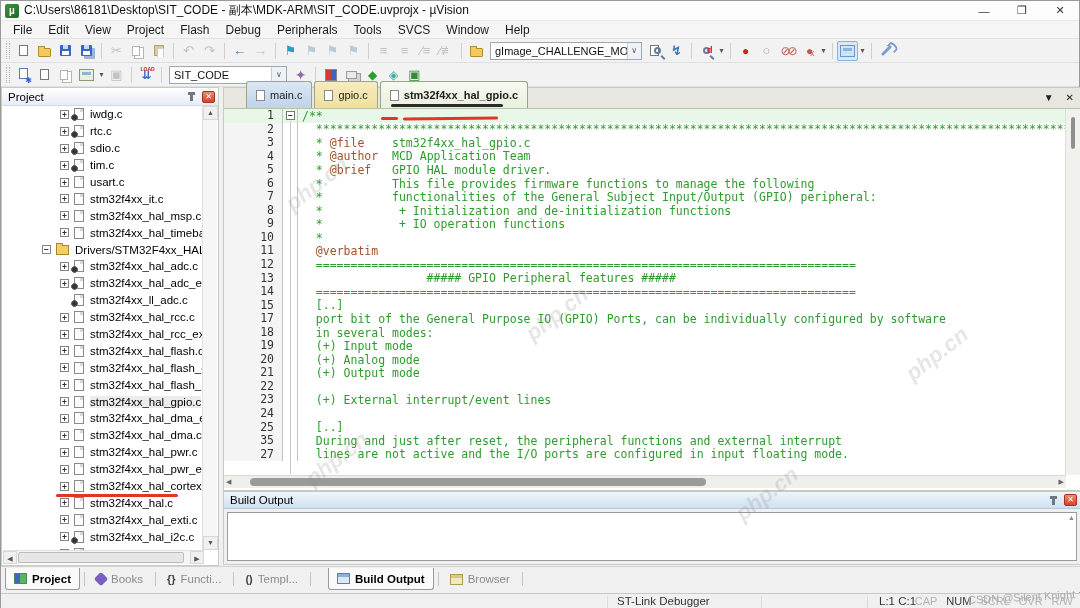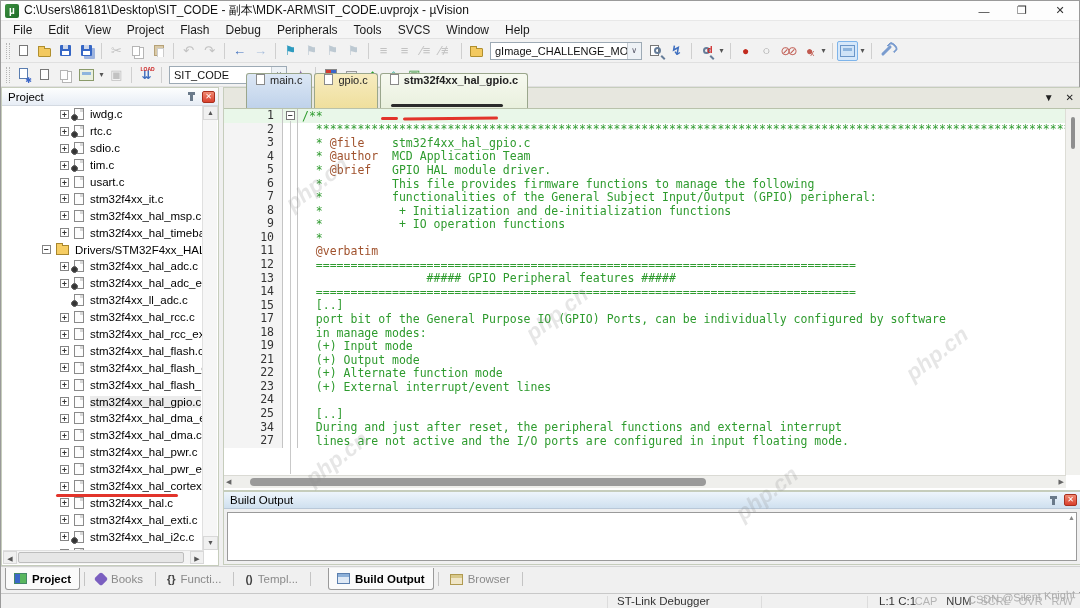--- a/index.html
+++ b/index.html
@@ -99,21 +99,21 @@
   #tree-vsb .sb-up{position:absolute;top:0;left:0;width:15px;height:14px;background:#f0f0f0;border:1px solid #d8d8d8;font-size:7px;color:#555;text-align:center;line-height:12px;}
   #tree-vsb .sb-dn{position:absolute;bottom:0;left:0;width:15px;height:14px;background:#f0f0f0;border:1px solid #d8d8d8;font-size:7px;color:#555;text-align:center;line-height:12px;}
   #tree-hsb{position:absolute;left:1px;bottom:1px;width:201px;height:14px;background:#f4f4f4;border-top:1px solid #e0e0e0;}
   #tree-hsb .sb-l{position:absolute;left:0;top:0;width:14px;height:13px;font-size:7px;color:#555;text-align:center;line-height:13px;background:#f0f0f0;border:1px solid #d8d8d8;}
   #tree-hsb .sb-r{position:absolute;right:0;top:0;width:14px;height:13px;font-size:7px;color:#555;text-align:center;line-height:13px;background:#f0f0f0;border:1px solid #d8d8d8;}
   #tree-hsb .sb-thumb{position:absolute;left:15px;top:1px;width:166px;height:11px;background:#e6e6e6;border:1px solid #bdbdbd;border-radius:2px;}
 
   
   #editor{position:absolute;left:222px;top:0;width:858px;height:404px;border:1px solid #c6cdbc;background:#fff;}
   #tabbar{position:absolute;left:0;top:0;width:100%;height:21px;background:#e7e7df;border-bottom:1px solid #b9c2ab;display:flex;align-items:flex-end;padding-left:22px;}
-  .etab{height:35px;display:flex;align-items:flex-start;padding:0 9px;border:1px solid #9aa68c;border-bottom:none;border-radius:3px 3px 0 0;margin-right:2px;font-size:11px;color:#222;}
+  .etab{height:27px;display:flex;align-items:center;padding:11px 9px;border:1px solid #9aa68c;border-bottom:none;border-radius:3px 3px 0 0;margin-right:2px;font-size:11px;color:#222;}
   .etab .tab-page-icon{width:9px;height:11px;background:#fff;border:1px solid #8a8a8a;margin-right:5px;flex:none;}
   .etab.blue{background:linear-gradient(#dce7f5,#bfd2ea);}
   .etab.yellow{background:linear-gradient(#f7ecc0,#efdf9d);}
   .etab.active{background:linear-gradient(#f6f9f0,#e9f0dd);font-weight:bold;}
   #tab-ctrl{position:absolute;right:6px;top:4px;display:flex;gap:12px;}
   #tab-ctrl span{font-size:10px;color:#222;}
 
   #code{position:absolute;left:0;top:21px;width:842px;height:366px;overflow:hidden;background:#fff;}
   .cl{display:flex;height:13.55px;align-items:center;white-space:pre;font-family:var(--mono);font-size:11.5px;}
   .cl.hl{background:#e9f7e9;}
@@ -519,28 +519,29 @@
           <div class="cl"><span class="lnum">7</span><span class="fold"></span><span class="ctext"><span class="sg-c">  *          functionalities of the General Subject Input/Output (GPIO) peripheral:</span></span></div>
           <div class="cl"><span class="lnum">8</span><span class="fold"></span><span class="ctext"><span class="sg-c">  *           + Initialization and de-initialization functions</span></span></div>
           <div class="cl"><span class="lnum">9</span><span class="fold"></span><span class="ctext"><span class="sg-c">  *           + IO operation functions</span></span></div>
           <div class="cl"><span class="lnum">10</span><span class="fold"></span><span class="ctext"><span class="sg-c">  *</span></span></div>
           <div class="cl"><span class="lnum">11</span><span class="fold"></span><span class="ctext"><span class="sg-c">  </span><span class="sg-d">@verbatim</span></span></div>
           <div class="cl"><span class="lnum">12</span><span class="fold"></span><span class="ctext"><span class="sg-c">  ==============================================================================</span></span></div>
           <div class="cl"><span class="lnum">13</span><span class="fold"></span><span class="ctext"><span class="sg-c">                  ##### GPIO Peripheral features #####</span></span></div>
           <div class="cl"><span class="lnum">14</span><span class="fold"></span><span class="ctext"><span class="sg-c">  ==============================================================================</span></span></div>
           <div class="cl"><span class="lnum">15</span><span class="fold"></span><span class="ctext"><span class="sg-c">  [..]</span></span></div>
           <div class="cl"><span class="lnum">17</span><span class="fold"></span><span class="ctext"><span class="sg-c">  port bit of the General Purpose IO (GPIO) Ports, can be individually configured by software</span></span></div>
-          <div class="cl"><span class="lnum">18</span><span class="fold"></span><span class="ctext"><span class="sg-c">  in manage modes:</span></span></div>
+          <div class="cl"><span class="lnum">18</span><span class="fold"></span><span class="ctext"><span class="sg-c">  in several modes:</span></span></div>
           <div class="cl"><span class="lnum">19</span><span class="fold"></span><span class="ctext"><span class="sg-c">  (+) Input mode</span></span></div>
+          <div class="cl"><span class="lnum">20</span><span class="fold"></span><span class="ctext"><span class="sg-c">  (+) Analog mode</span></span></div>
           <div class="cl"><span class="lnum">21</span><span class="fold"></span><span class="ctext"><span class="sg-c">  (+) Output mode</span></span></div>
-          <div class="cl"><span class="lnum">22</span><span class="fold"></span><span class="ctext"><span class="sg-c">  (+) Alternate function mode</span></span></div>
+          <div class="cl"><span class="lnum">22</span><span class="fold"></span></div>
           <div class="cl"><span class="lnum">23</span><span class="fold"></span><span class="ctext"><span class="sg-c">  (+) External interrupt/event lines</span></span></div>
           <div class="cl"><span class="lnum">24</span><span class="fold"></span><span class="ctext"></span></div>
           <div class="cl"><span class="lnum">25</span><span class="fold"></span><span class="ctext"><span class="sg-c">  [..]</span></span></div>
-          <div class="cl"><span class="lnum">34</span><span class="fold"></span><span class="ctext"><span class="sg-c">  During and just after reset, the peripheral functions and external interrupt</span></span></div>
+          <div class="cl"><span class="lnum">35</span><span class="fold"></span><span class="ctext"><span class="sg-c">  During and just after reset, the peripheral functions and external interrupt</span></span></div>
           <div class="cl"><span class="lnum">27</span><span class="fold"></span><span class="ctext"><span class="sg-c">  lines are not active and the I/O ports are configured in input floating mode.</span></span></div>
         </div>
       <div id="fold-guide"></div>
       <div id="ed-hsb">
         <span class="sb-l">◀</span>
         <span class="sb-thumb"></span>
         <span class="sb-r">▶</span>
       </div>
       <div id="ed-vsb">
         <span class="sb-thumb"></span>

